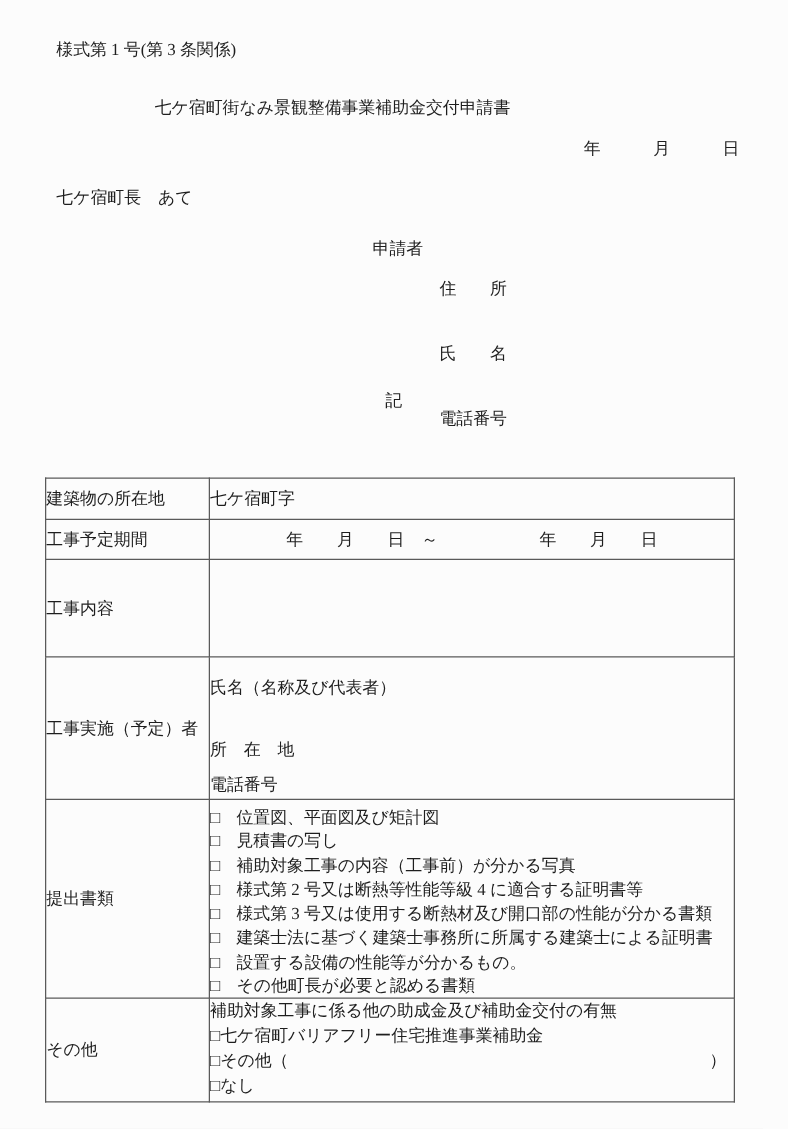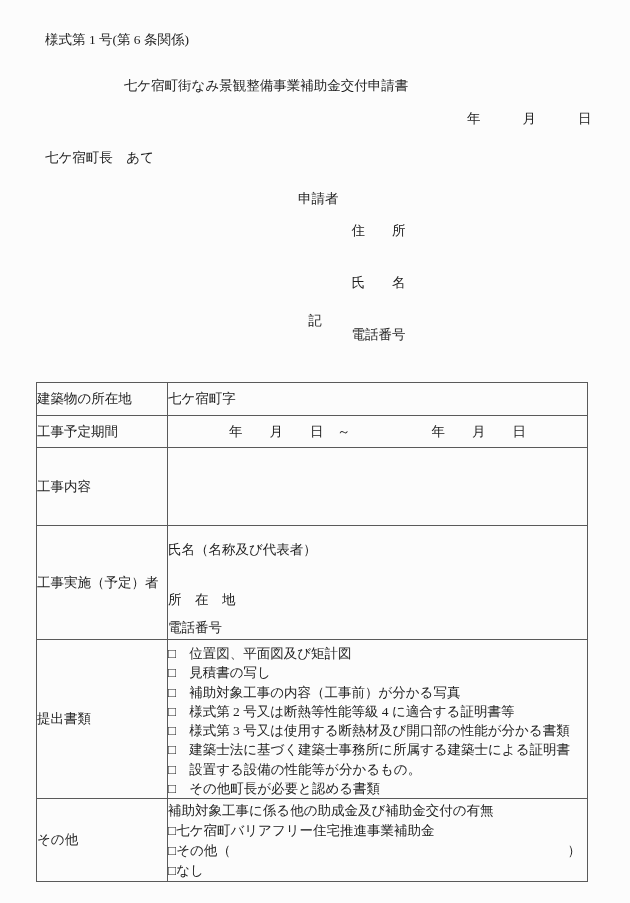--- a/index.html
+++ b/index.html
@@ -44,31 +44,31 @@
   .amount-kin { display:inline-block; margin-left:74px; }
   .amount-en  { display:inline-block; margin-left:182px; }
   td.contractor-cell { vertical-align:top; }
   .contr-line { line-height:20px; white-space:pre; }
   .contr-1 { margin-top:12px; }
   .contr-2 { margin-top:30px; }
   .contr-3 { margin-top:8px; }
   td.doc-cell { vertical-align:top; }
   .chk-line { display:flex; gap:13px; line-height:19.3px; white-space:pre; }
   .doc-cell .wrap { padding-top:4px; }
-  td.other-cell { vertical-align:top; }
+  td.other-cell { vertical-align:top;font-family:Liberation Mono, monospace; }
   .other-cell .wrap { padding-top:2px; }
   .other-line { line-height:19.8px; white-space:pre; }
   .paren-line { display:flex; justify-content:space-between; padding-right:6px; }
 </style>
 </head>
 <body>
 
 <div class="page">
 
-  <div class="abs form-number">様式第 1 号(第 6 条関係)</div>
+  <div class="abs form-number">様式第 1 号(第 3 条関係)</div>
 
   <div class="abs doc-title">七ケ宿町街なみ景観整備事業補助金交付申請書</div>
 
   <div class="abs date-line">
     <span>年</span>
     <span>月</span>
     <span>日</span>
   </div>
 
   <div class="abs addressee">七ケ宿町長　あて</div>

